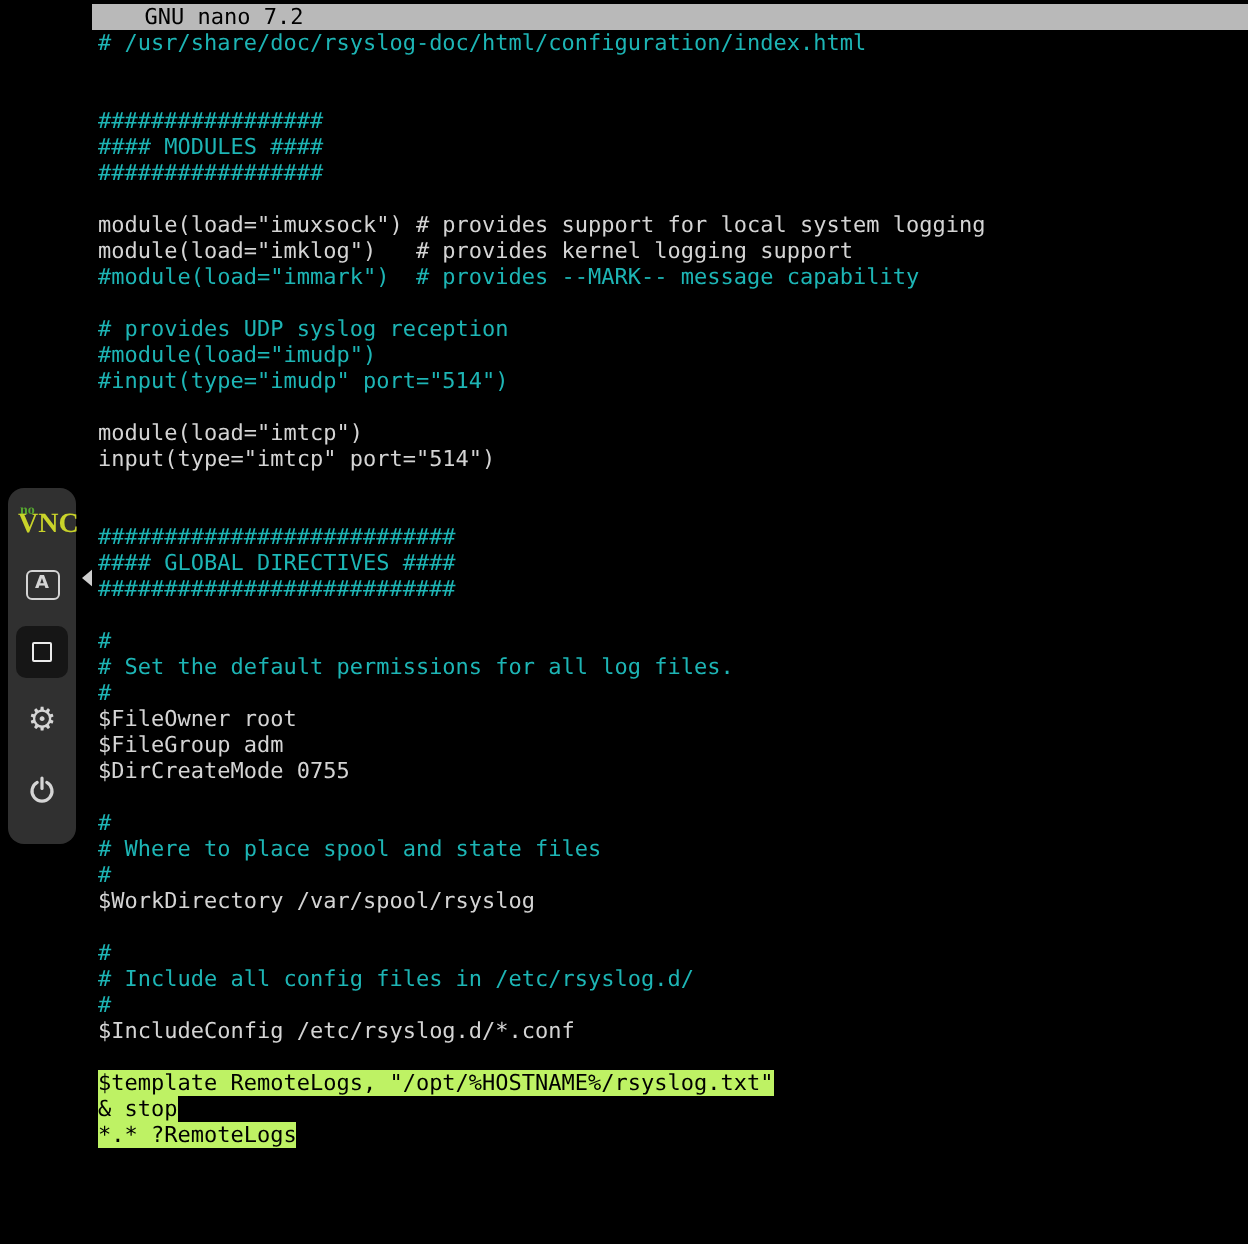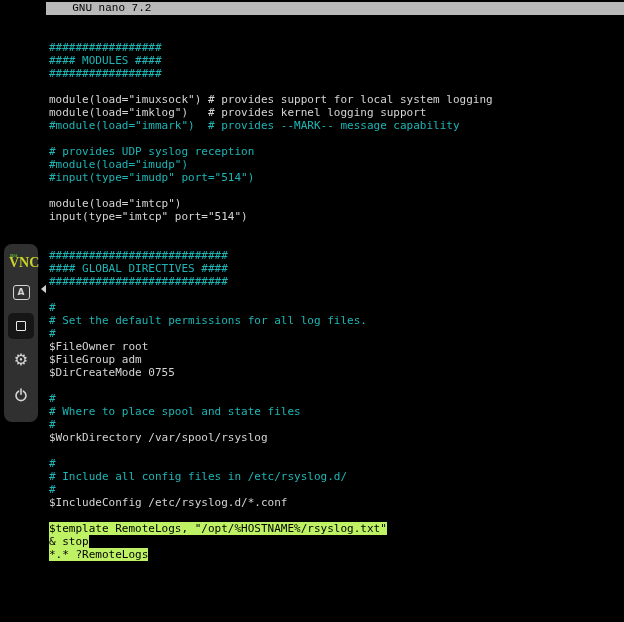--- a/index.html
+++ b/index.html
@@ -8,21 +8,21 @@
 
   
   .terminal {
     position:absolute; left:46px; top:2px; right:0; bottom:0;
     background:#000;
   }
   .titlebar {
     height:13px; background:#b9b9b9; color:#000;
     font-size:11px; line-height:13px;
     display:flex; justify-content:space-between;
-    white-space:pre; overflow:hidden;font-family:Liberation Mono, monospace;
+    white-space:pre; overflow:hidden;
   }
   .tb-app { padding-left:13px; }
   .tb-file { text-align:right;margin-top:40px; }
   .buffer { padding-left:3px; }
   .line { height:13px; line-height:13px; font-size:11px; white-space:pre; }
   .line span { white-space:pre; }
   .comment { color:#1db5b5; }
   .code    { color:#d4d4d4; }
   .sel     { background:#bef264; color:#000; }
 
@@ -93,20 +93,21 @@
 <div class="vnc-handle">
   <span class="handle-arrow"></span>
 </div>
 
 <div class="terminal">
   <div class="titlebar">
     <span class="tb-app">  GNU nano 7.2</span>
     <span class="tb-file">/etc/rsyslog.</span>
   </div>
   <div class="buffer" id="buffer">
+      <div class="line"><span class="comment"># /usr/share/doc/rsyslog-doc/html/configuration/index.html</span></div>
       <div class="line"><span class="blank"></span></div>
       <div class="line"><span class="blank"></span></div>
       <div class="line"><span class="comment">#################</span></div>
       <div class="line"><span class="comment">#### MODULES ####</span></div>
       <div class="line"><span class="comment">#################</span></div>
       <div class="line"><span class="blank"></span></div>
       <div class="line"><span class="code">module(load="imuxsock") # provides support for local system logging</span></div>
       <div class="line"><span class="code">module(load="imklog")   # provides kernel logging support</span></div>
       <div class="line"><span class="comment">#module(load="immark")  # provides --MARK-- message capability</span></div>
       <div class="line"><span class="blank"></span></div>

